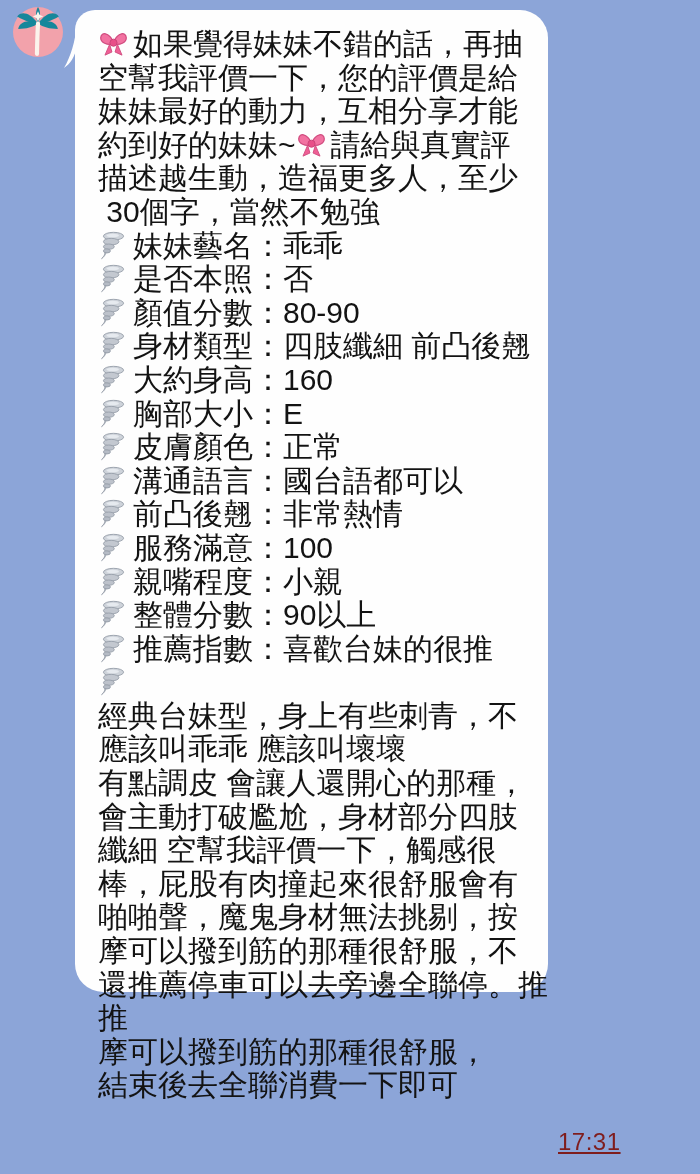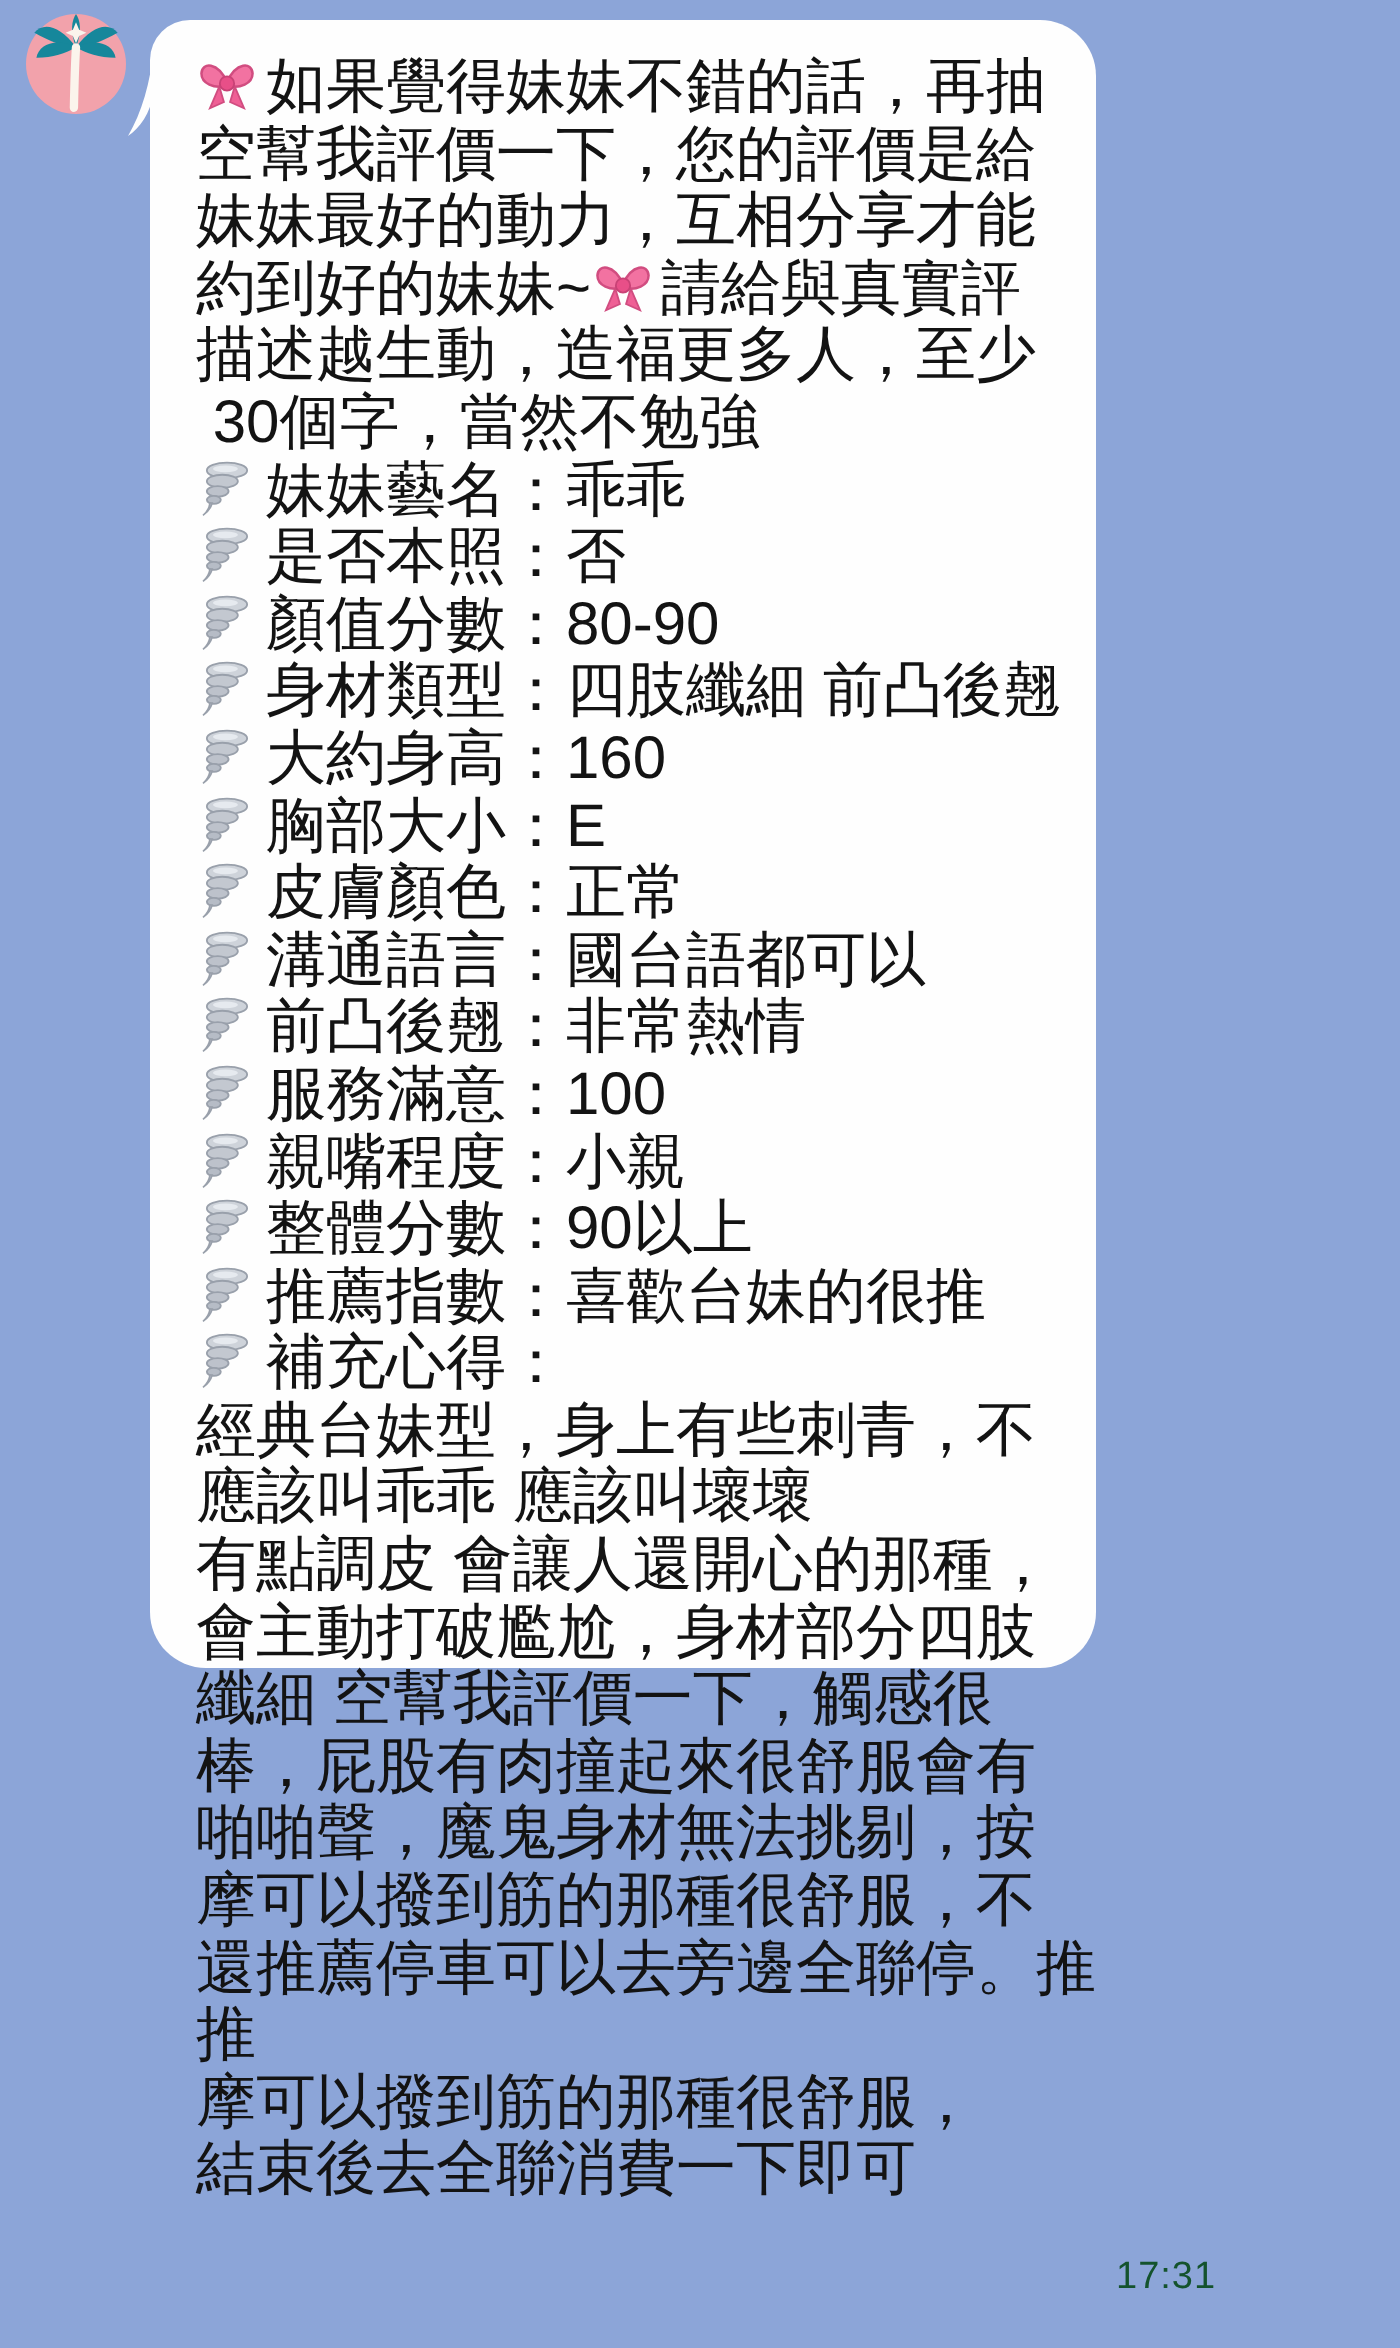--- a/index.html
+++ b/index.html
@@ -7,40 +7,40 @@
     width:700px;height:1174px;
     background:#8CA5D8;
     font-family:"Liberation Sans","DejaVu Sans",sans-serif;
     position:relative;overflow:hidden;
   }
   .avatar{
     position:absolute;left:13px;top:7px;width:50px;height:50px;
     border-radius:50%;cursor:pointer;
   }
   .bubble{
-    position:absolute;left:75px;top:10px;width:473px;height:824px;
+    position:absolute;left:75px;top:10px;width:473px;height:982px;
     background:#FEFEFE;
     border-radius:20px 28px 28px 28px;
     box-sizing:border-box;
     padding:17px 10px 0 23px;
   }
   .bubble-tail{
     position:absolute;left:-11px;top:14px;width:13px;height:46px;
   }
   .msg-line{
     font-size:30px;line-height:33.6px;color:#131313;
     white-space:pre;letter-spacing:0px;
   }
   .inline-icon{
     display:inline-block;width:31px;height:31px;
     vertical-align:-5px;margin-right:4px;
   }
   .timestamp{
     position:absolute;left:558px;top:1128px;
-    font-size:19px;color:#14532d;letter-spacing:0.5px;
+    font-size:24px;color:#7f1d1d;letter-spacing:0.5px;text-decoration:underline;
   }
 </style>
 </head>
 <body>
 
 <div class="avatar">
   <svg viewBox="0 0 48 48" width="50" height="50">
     <circle cx="24" cy="24" r="24" fill="#F2A2AB"></circle>
     <path d="M24 16 C16 5 8 4 4 9 C12 13.5 18 15.5 24 16 Z" fill="#16879B"></path>
     <path d="M24 16 C32 5 40 4 44 9 C36 13.5 30 15.5 24 16 Z" fill="#16879B"></path>
@@ -179,21 +179,21 @@
     <path d="M10.5 29 C9.5 32.5 7.5 35 4.5 37 C7.5 34.5 8.6 32 9 29 Z" fill="#AEB4BF" stroke="#99A0AB" stroke-width="1"></path>
     <ellipse cx="19" cy="7" rx="8" ry="2.2" fill="#E6EAEF"></ellipse>
   </svg></span><span>推薦指數：喜歡台妹的很推</span></div>
       <div class="msg-line"><span class="inline-icon"><svg viewBox="0 0 40 40" width="31" height="31">
     <ellipse cx="20" cy="8" rx="13" ry="5" fill="#CED3DA" stroke="#99A0AB" stroke-width="1.2"></ellipse>
     <ellipse cx="17" cy="15" rx="10" ry="4.2" fill="#C3C8D0" stroke="#99A0AB" stroke-width="1.2"></ellipse>
     <ellipse cx="14" cy="21.5" rx="7" ry="3.4" fill="#BDC2CB" stroke="#99A0AB" stroke-width="1.2"></ellipse>
     <ellipse cx="11.5" cy="27" rx="4.5" ry="2.6" fill="#B6BCC6" stroke="#99A0AB" stroke-width="1.2"></ellipse>
     <path d="M10.5 29 C9.5 32.5 7.5 35 4.5 37 C7.5 34.5 8.6 32 9 29 Z" fill="#AEB4BF" stroke="#99A0AB" stroke-width="1"></path>
     <ellipse cx="19" cy="7" rx="8" ry="2.2" fill="#E6EAEF"></ellipse>
-  </svg></span><span>補充心得：</span></div>
+  </svg></span></div>
       <div class="msg-line"><span>經典台妹型，身上有些刺青，不</span></div>
       <div class="msg-line"><span>應該叫乖乖 應該叫壞壞</span></div>
       <div class="msg-line"><span>有點調皮 會讓人還開心的那種，</span></div>
       <div class="msg-line"><span>會主動打破尷尬，身材部分四肢</span></div>
       <div class="msg-line"><span>纖細 空幫我評價一下，觸感很</span></div>
       <div class="msg-line"><span>棒，屁股有肉撞起來很舒服會有</span></div>
       <div class="msg-line"><span>啪啪聲，魔鬼身材無法挑剔，按</span></div>
       <div class="msg-line"><span>摩可以撥到筋的那種很舒服，不</span></div>
       <div class="msg-line"><span>還推薦停車可以去旁邊全聯停。推</span></div>
       <div class="msg-line"><span>推</span></div>

